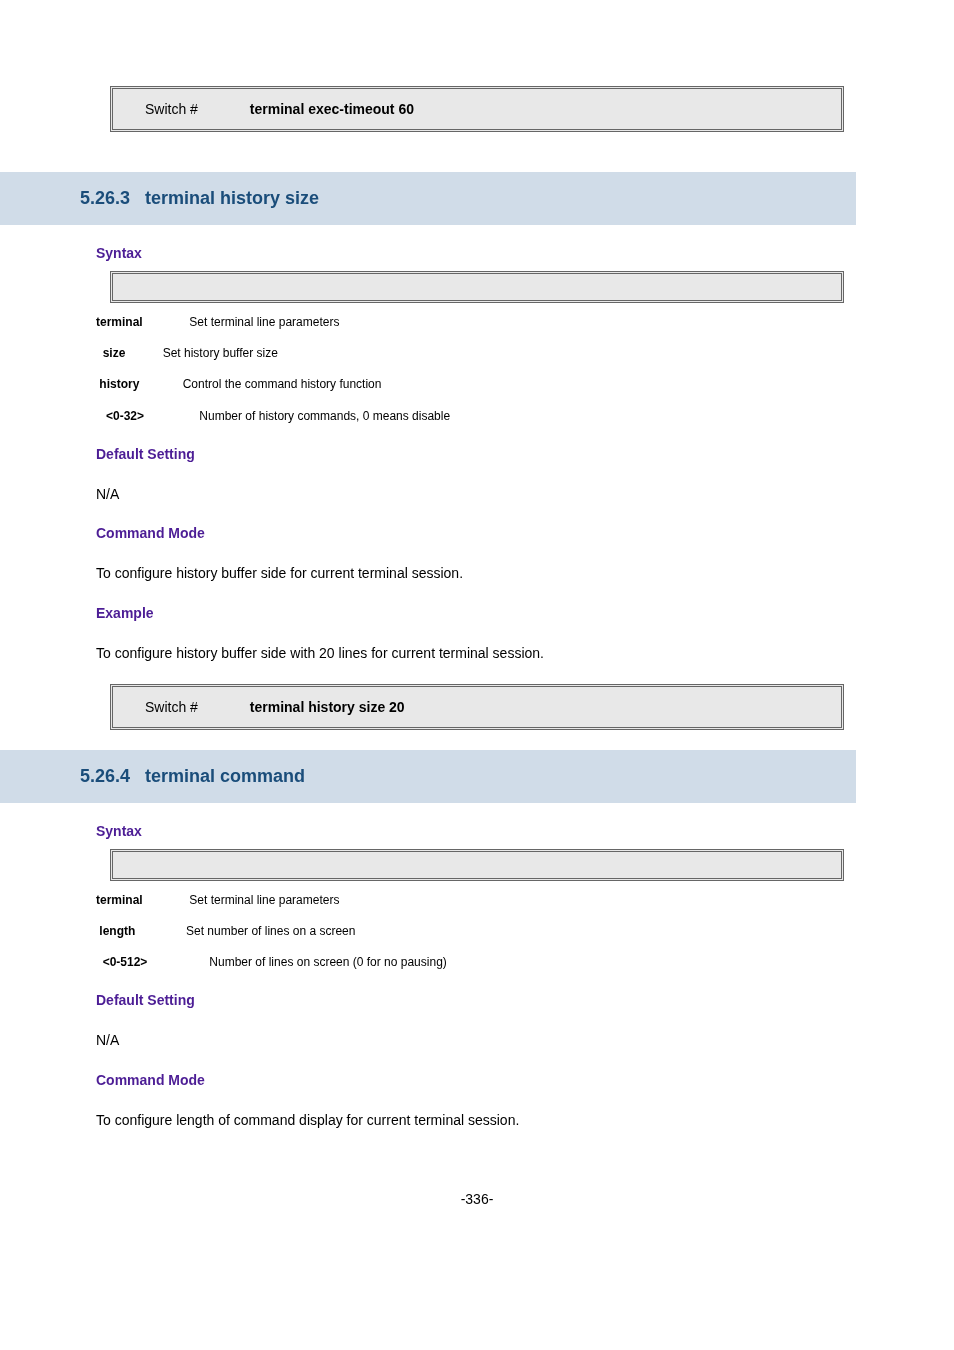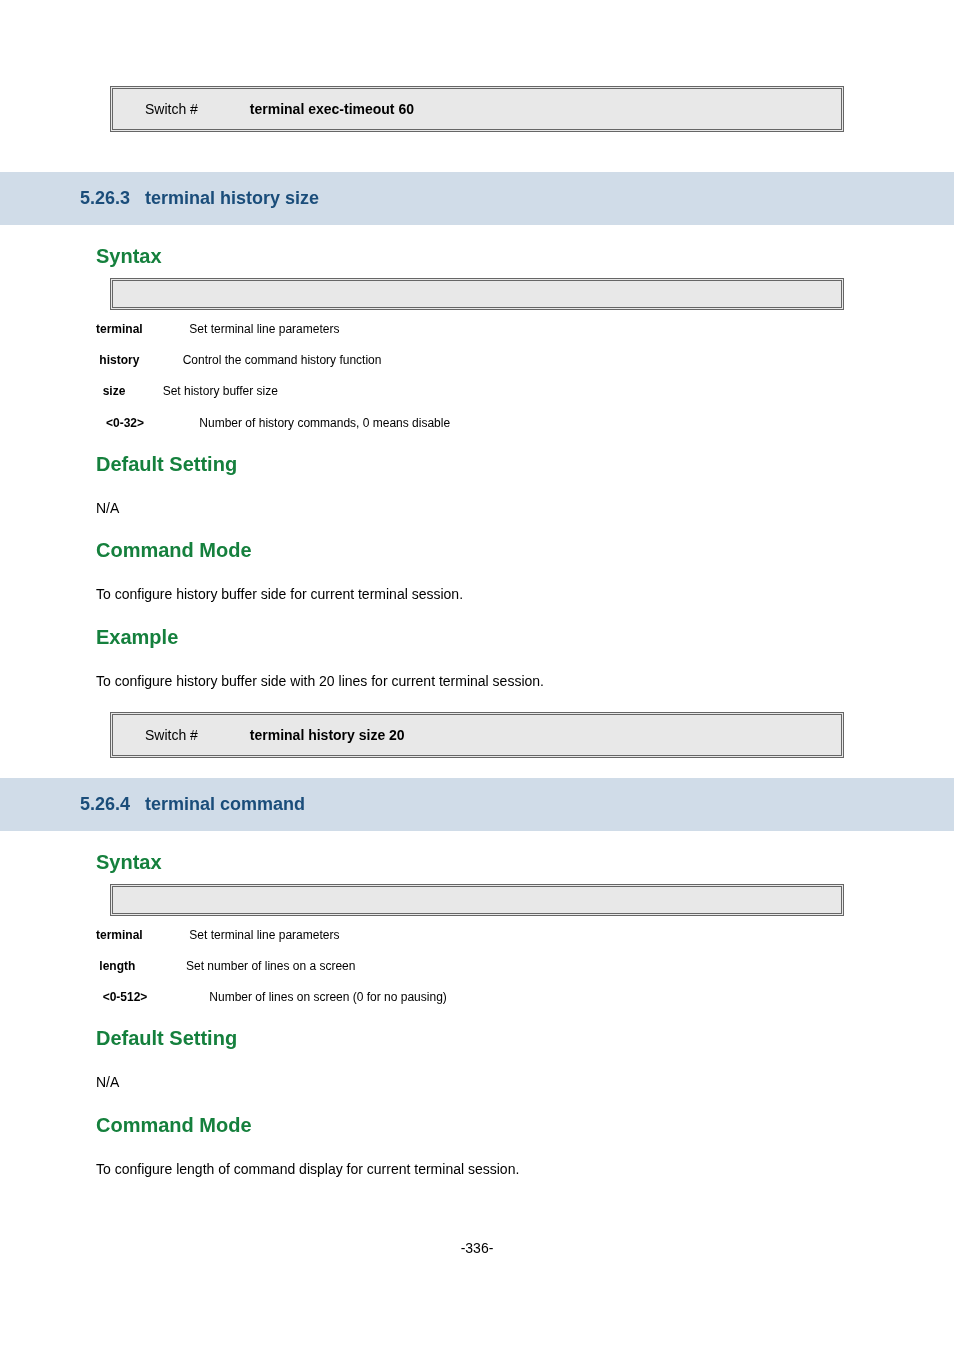--- a/index.html
+++ b/index.html
@@ -28,31 +28,31 @@
       background: #e8e8e8;
       border: 3px double #666;
       padding: 6px 32px;
       margin: 6px 30px 10px 30px;
       height: 32px;
     }
     .section-header {
       background: #d0dce8;
       padding: 16px 0;
       margin: 40px 0 20px -80px;
-      width: 954px;
+      width: 856px;
       font-size: 18px;
       font-weight: bold;
       color: #1a4d7a;
       text-indent: 80px;
     }
     .subheading {
       font-weight: bold;
-      font-size: 20px;
+      font-size: 14px;
       margin: 20px 16px 10px 16px;
-      color: #15803d;
+      color: #4c1d95;
     }
     .param-list {
       margin: 10px 16px 20px 16px;
     }
     .param-row {
       font-size: 12px;
       margin-bottom: 12px;
       line-height: 1.6;
     }
     .param-key {
@@ -93,26 +93,26 @@
   <div class="code-box-slim">
     
   </div>
 
   <div class="param-list">
     <div class="param-row">
       <span class="param-key" style="min-width:80px">terminal</span>
       &nbsp;&nbsp;&nbsp;<span>Set terminal line parameters</span>
     </div>
     <div class="param-row">
+      &nbsp;&nbsp;<span class="param-key" style="min-width:50px">size</span>
+      &nbsp;&nbsp;<span>Set history buffer size</span>
+    </div>
+    <div class="param-row">
       &nbsp;<span class="param-key" style="min-width:70px">history</span>
       &nbsp;&nbsp;&nbsp;<span>Control the command history function</span>
-    </div>
-    <div class="param-row">
-      &nbsp;&nbsp;<span class="param-key" style="min-width:50px">size</span>
-      &nbsp;&nbsp;<span>Set history buffer size</span>
     </div>
     <div class="param-row">
       &nbsp;&nbsp;&nbsp;<span class="param-key" style="min-width:80px">&lt;0-32&gt;</span>
       &nbsp;&nbsp;&nbsp;<span>Number of history commands, 0 means disable</span>
     </div>
   </div>
 
   <div class="subheading">Default Setting</div>
   <div class="body-text">N/A</div>
 

